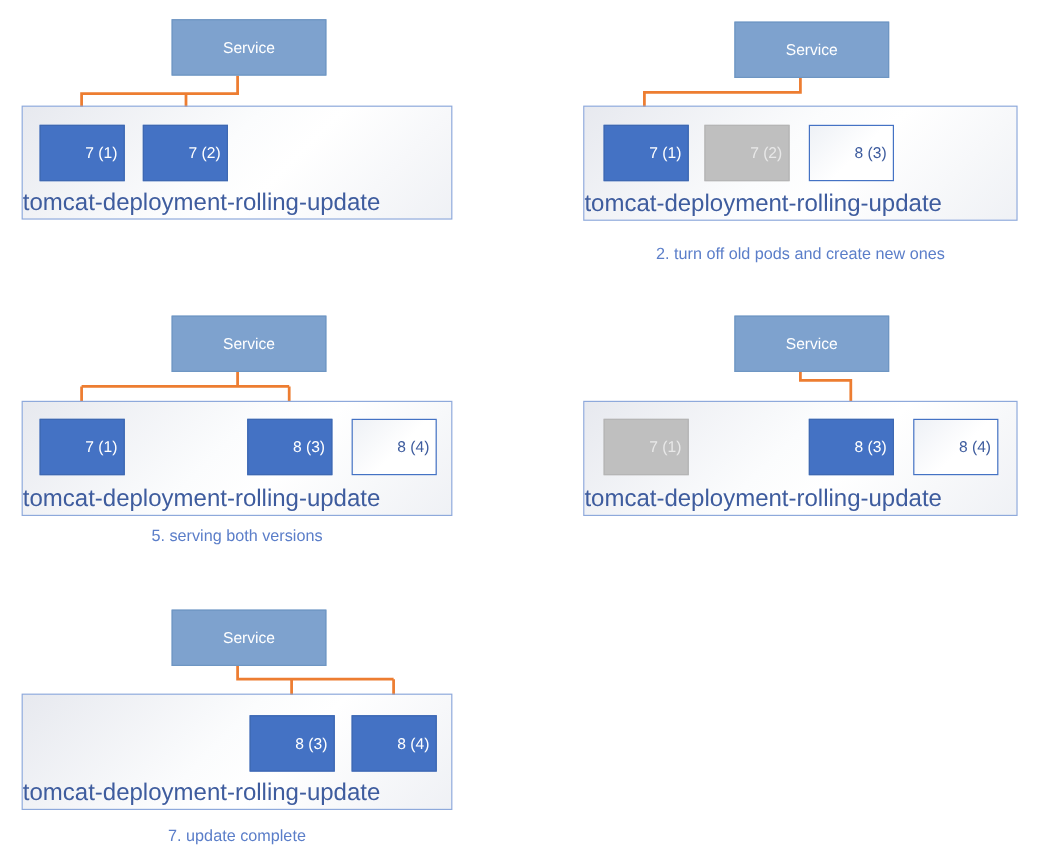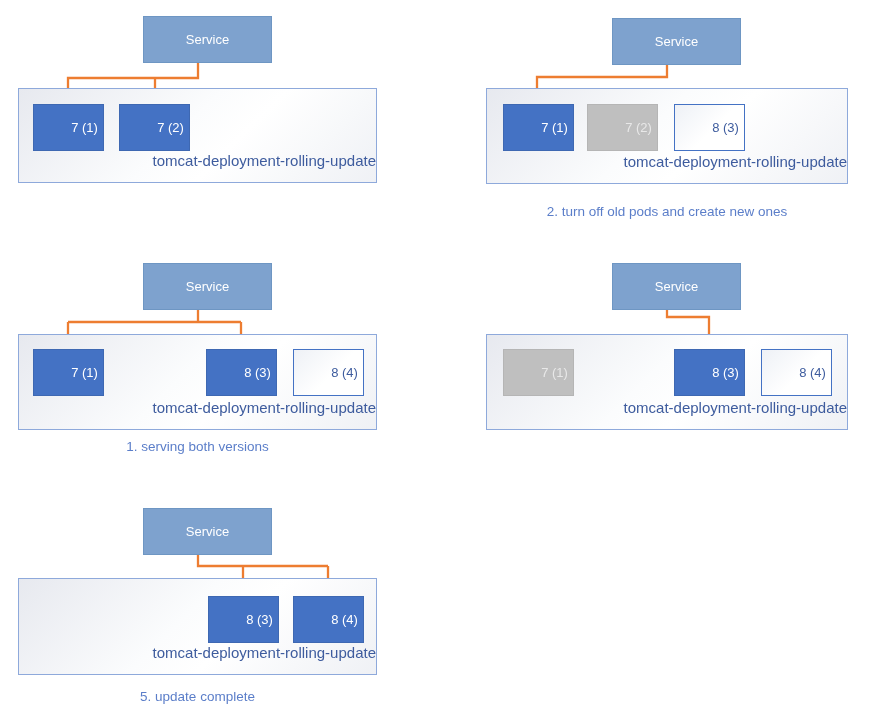--- a/index.html
+++ b/index.html
@@ -76,23 +76,23 @@
     color: var(--pod-terminated-text);
   }
   .pod--new {
     background: linear-gradient(135deg, #eef1f6 0%, #ffffff 55%);
     border: 1.5px solid var(--pod-new-border);
     color: var(--pod-new-text);
   }
   .deployment-label {
     position: absolute;
     left: 0; right: 0;
-    bottom: 13px;
-    text-align: right;
-    font-size: 15px;
+    bottom: 1px;
+    text-align: left;
+    font-size: 20px;
     color: var(--deployment-label-color);
   }
   .caption {
     position: absolute;
     text-align: center;
     font-size: 13.5px;
     color: var(--caption-color);
   }
 </style>
 </head>
@@ -133,21 +133,21 @@
     <polygon points="62.5,97 73.5,97 68,106.5"></polygon>
     <polygon points="235.5,97 246.5,97 241,106.5"></polygon>
   </svg>
   <div class="service" style="left:143px; top:23px;">Service</div>
   <div class="deployment" style="left:18px; top:94px; width:359px; height:96px;">
     <div class="pod pod--active" style="left:14px; top:14px;">7 (1)</div>
     <div class="pod pod--active" style="left:187px; top:14px;">8 (3)</div>
     <div class="pod pod--new" style="left:274px; top:14px;">8 (4)</div>
     <div class="deployment-label">tomcat-deployment-rolling-update</div>
   </div>
-  <div class="caption" style="left:18px; top:199px; width:359px;">1. serving both versions</div>
+  <div class="caption" style="left:18px; top:199px; width:359px;">5. serving both versions</div>
 </div>
 
 <div class="panel" style="left:435px; top:240px;">
   <svg class="arrows" viewBox="0 0 435 240">
     <path d="M232 70 V77 H274 V97"></path>
     <polygon points="268.5,97 279.5,97 274,106.5"></polygon>
   </svg>
   <div class="service" style="left:177px; top:23px;">Service</div>
   <div class="deployment" style="left:51px; top:94px; width:362px; height:96px;">
     <div class="pod pod--terminated" style="left:16px; top:14px;">7 (1)</div>
@@ -162,14 +162,14 @@
     <path d="M198 75 V86 H328 M243 86 V106 M328 86 V106"></path>
     <polygon points="237.5,106 248.5,106 243,115.5"></polygon>
     <polygon points="322.5,106 333.5,106 328,115.5"></polygon>
   </svg>
   <div class="service" style="left:143px; top:28px;">Service</div>
   <div class="deployment" style="left:18px; top:98px; width:359px; height:97px;">
     <div class="pod pod--active" style="left:189px; top:17px;">8 (3)</div>
     <div class="pod pod--active" style="left:274px; top:17px;">8 (4)</div>
     <div class="deployment-label">tomcat-deployment-rolling-update</div>
   </div>
-  <div class="caption" style="left:18px; top:209px; width:359px;">5. update complete</div>
+  <div class="caption" style="left:18px; top:209px; width:359px;">7. update complete</div>
 </div>
 
 </body></html>

